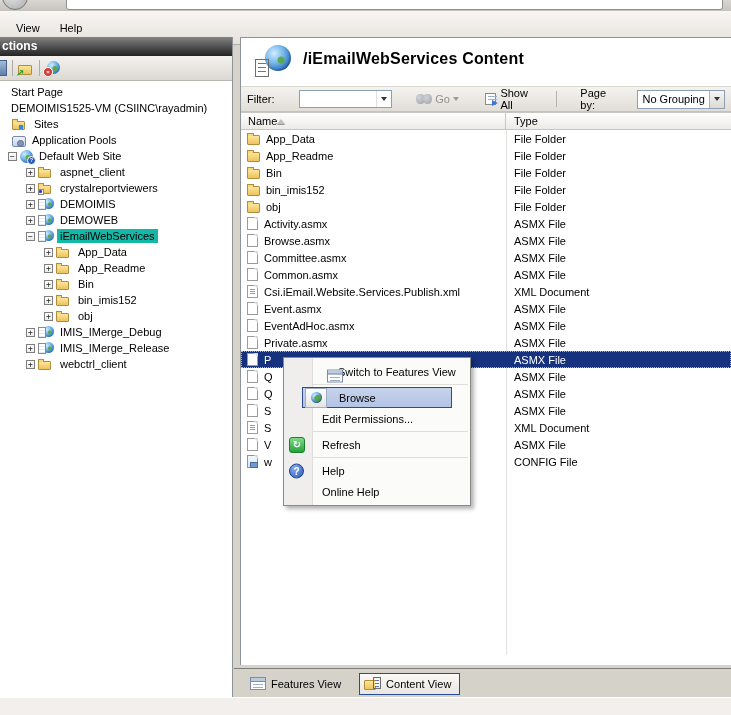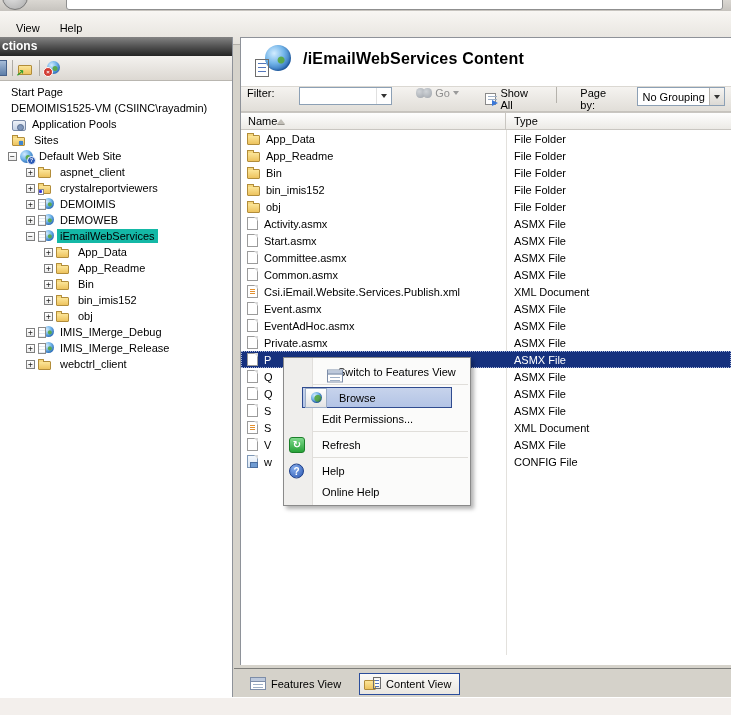--- a/index.html
+++ b/index.html
@@ -78,21 +78,21 @@
                radial-gradient(circle at 35% 32%,#d2ecff,#74b6ea 40%,#2f70ba 75%,#1b4c8e);
     box-shadow:inset -1px -1px 2px rgba(0,40,90,.4)}
   .g26{width:26px;height:26px;position:absolute;right:0;top:0}
   .title-page{position:absolute;left:0;bottom:0;width:14px;height:18px;box-sizing:border-box;background:#fff;
     border:1px solid #6d6d6d;z-index:1;
     background-image:repeating-linear-gradient(180deg,transparent 0 3px,#5577bb 3px 4px);background-clip:content-box;padding:2px}
   .page-title{position:absolute;left:62px;top:12px;margin:0;font-size:16px;font-weight:bold;letter-spacing:.2px}
   
   .filter-bar{position:absolute;left:0;top:48px;right:0;height:26px;box-sizing:border-box;
     background:linear-gradient(#f5f3f0,#e1ded8);border-top:1px solid #dbd8d2;border-bottom:1px solid #c6c3bd;
-    display:flex;align-items:flex-start;padding:0 6px;gap:20px}
+    display:flex;align-items:center;padding:0 6px;gap:20px}
   .filter-input{width:122px;height:18px;box-sizing:border-box;background:#fff;border:1px solid #8ca0b5;
     display:flex;align-items:center;justify-content:flex-end;margin-left:4px}
   .fi-arrow{width:14px;height:100%;display:flex;align-items:center;justify-content:center;border-left:1px solid #e0e0e0}
   .tri{width:0;height:0;border-left:3px solid transparent;border-right:3px solid transparent;border-top:4px solid #333}
   .go-group{display:flex;align-items:center;gap:3px;margin-left:4px}
   .binoc{position:relative;width:16px;height:10px;opacity:.8}
   .binoc::before,.binoc::after{content:'';position:absolute;top:0;width:9px;height:10px;border-radius:45%;
     background:radial-gradient(circle at 35% 35%,#c9ced4,#8d949d)}
   .binoc::before{left:0}.binoc::after{right:0}
   .dim{color:#8f8f8f}
@@ -191,26 +191,26 @@
     <span class="tb-globe"></span>
   </div>
   <div class="tree">
       <div class="tree-row" style="padding-left: 8px;">
         <span class="tree-label">Start Page</span>
       </div>
       <div class="tree-row" style="padding-left: 8px;">
         <span class="tree-label">DEMOIMIS1525-VM (CSIINC\rayadmin)</span>
       </div>
       <div class="tree-row" style="padding-left: 12px;">
+        <span class="ti ti-sites"></span>
+        <span class="tree-label">Sites</span>
+      </div>
+      <div class="tree-row" style="padding-left: 12px;">
         <span class="ti ti-pools"></span>
         <span class="tree-label">Application Pools</span>
-      </div>
-      <div class="tree-row" style="padding-left: 12px;">
-        <span class="ti ti-sites"></span>
-        <span class="tree-label">Sites</span>
       </div>
       <div class="tree-row" style="padding-left: 8px;">
         <span class="exp">−</span>
         <span class="ti ti-site"></span>
         <span class="tree-label">Default Web Site</span>
       </div>
       <div class="tree-row" style="padding-left: 26px;">
         <span class="exp">+</span>
         <span class="ti ti-folder"></span>
         <span class="tree-label">aspnet_client</span>
@@ -362,21 +362,21 @@
       <div class="row">
         <div class="name-col">
           <span class="fi icon-page"></span>
           <span>Activity.asmx</span>
         </div>
         <div class="type-col">ASMX File</div>
       </div>
       <div class="row">
         <div class="name-col">
           <span class="fi icon-page"></span>
-          <span>Start.asmx</span>
+          <span>Browse.asmx</span>
         </div>
         <div class="type-col">ASMX File</div>
       </div>
       <div class="row">
         <div class="name-col">
           <span class="fi icon-page"></span>
           <span>Committee.asmx</span>
         </div>
         <div class="type-col">ASMX File</div>
       </div>

